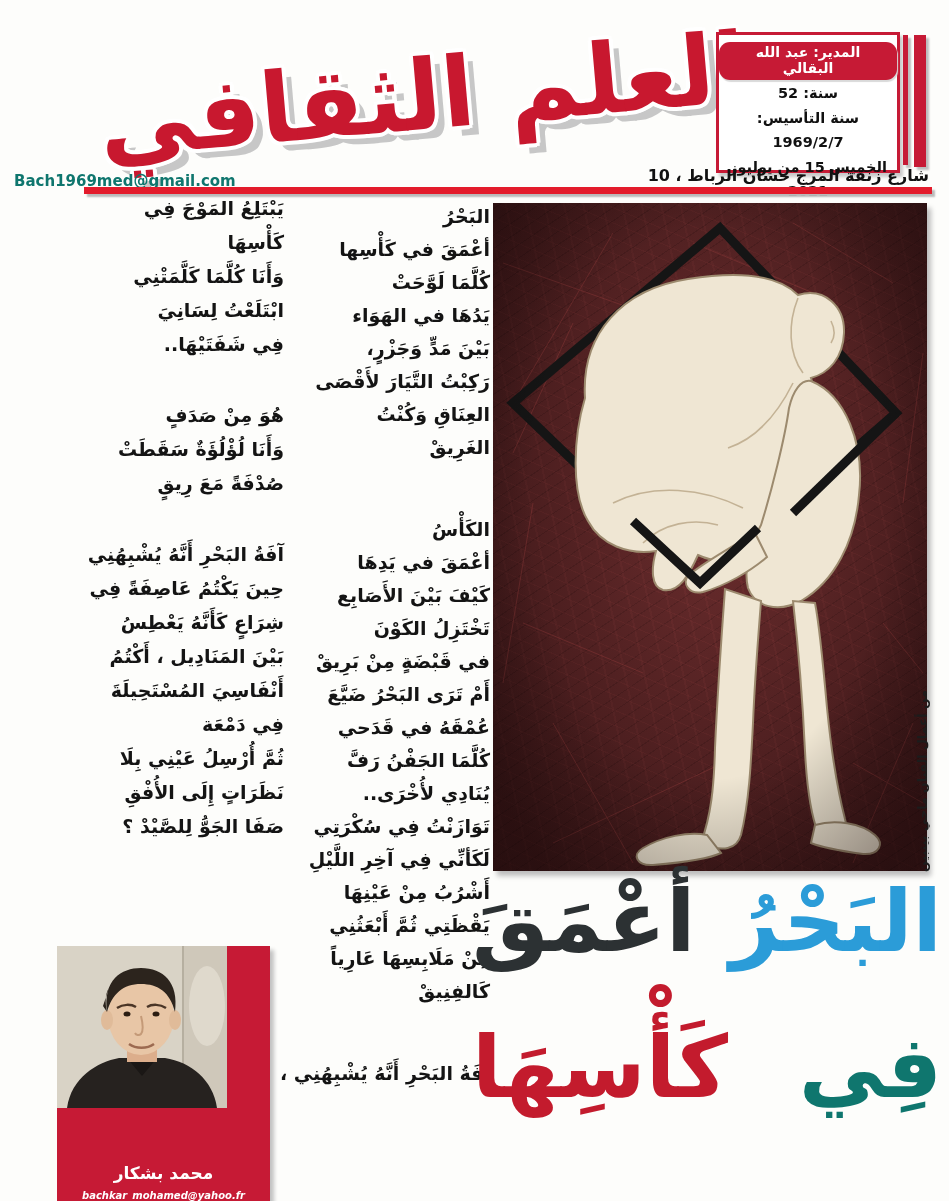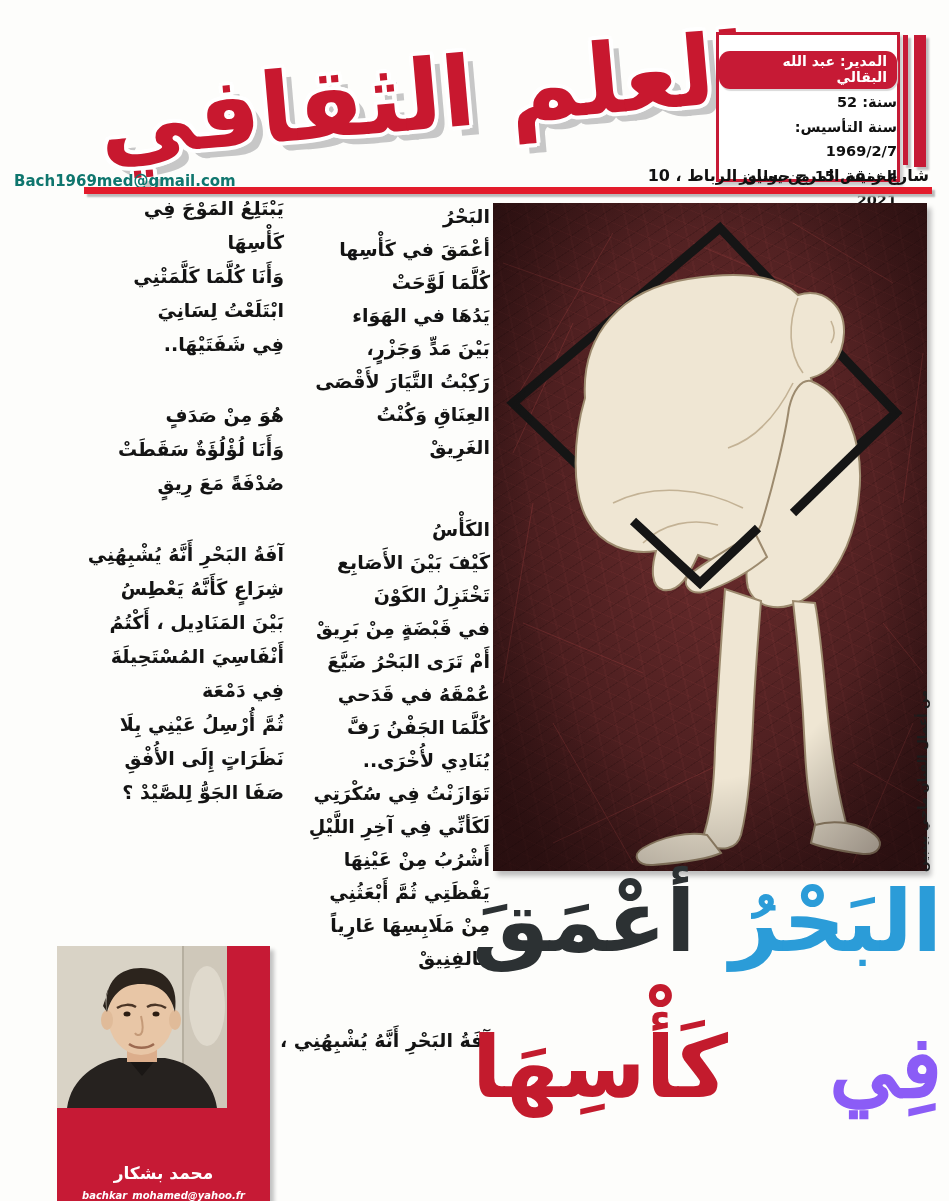--- a/index.html
+++ b/index.html
@@ -26,21 +26,21 @@
     font-size:15px;font-weight:bold;color:#0f766e;
   }
   .red-rule{
     position:absolute;left:84px;top:187px;width:848px;height:7px;
     background:#e31b2b;box-shadow:3px 3px 2px #b9b9b9;
   }
   
   .info-box{
     position:absolute;right:49px;top:32px;width:178px;height:130px;
     border:3px solid #c61a35;background:#fff;box-shadow:3px 4px 3px #c9c9c9;
-    padding-top:14px;box-sizing:content-box;
+    text-align:center;padding-top:5px;box-sizing:content-box;
   }
   .director-badge{
     display:inline-block;background:#c61a35;color:#fff;border-radius:11px;
     padding:2px 10px 4px;font-size:14px;font-weight:bold;margin-top:2px;
     box-shadow:1px 2px 1px #d9d9d9;
   }
   .info-line{font-size:14.5px;font-weight:bold;color:#111;line-height:24px;margin-top:1px;}
   .vbar{position:absolute;background:#c61a35;box-shadow:3px 3px 2px #bdbdbd;}
   .vbar-thin{left:903px;top:35px;width:5px;height:130px;}
   .vbar-wide{left:914px;top:35px;width:12px;height:132px;}
@@ -77,21 +77,21 @@
   }
   
   .headline{position:absolute;left:472px;top:848px;width:470px;}
   .hl-row{
     display:flex;justify-content:space-between;align-items:baseline;
     direction:rtl;height:146px;
   }
   .hl-word{font-size:86px;font-weight:bold;white-space:nowrap;line-height:146px;}
   .hl-w0{color:#2b9cd8;}
   .hl-w1{color:#2c3133;text-align:right;}
-  .hl-w2{color:#8b5cf6;font-family:Liberation Serif, serif;}
+  .hl-w2{color:#0f766e;}
   .hl-w3{color:#c31b2d;}
   
   .author-block{
     position:absolute;left:57px;top:946px;width:186px;height:266px;
     background:#c61a35;box-shadow:4px 4px 4px #c2c2c2;padding-left:27px;
   }
   .author-photo{position:absolute;left:0;top:0;width:170px;height:162px;background:#d9d3c6;}
   .author-photo svg{display:block;width:100%;height:100%;}
   .author-caption{
     position:absolute;left:0;right:0;bottom:0;height:52px;text-align:center;color:#fff;
@@ -130,20 +130,21 @@
         <div class="poem-line">ابْتَلَعْتُ لِسَانِيَ</div>
         <div class="poem-line">فِي شَفَتَيْهَا..</div>
       </div>
     <div class="stanza">
         <div class="poem-line">هُوَ مِنْ صَدَفٍ</div>
         <div class="poem-line">وَأَنَا لُؤْلُؤَةٌ سَقَطَتْ</div>
         <div class="poem-line">صُدْفَةً مَعَ رِيقٍ</div>
       </div>
     <div class="stanza">
         <div class="poem-line">آفَةُ البَحْرِ أَنَّهُ يُشْبِهُنِي</div>
+        <div class="poem-line">حِينَ يَكْتُمُ عَاصِفَةً فِي</div>
         <div class="poem-line">شِرَاعٍ كَأَنَّهُ يَعْطِسُ</div>
         <div class="poem-line">بَيْنَ المَنَادِيل ، أَكْتُمُ</div>
         <div class="poem-line">أَنْفَاسِيَ المُسْتَحِيلَةَ</div>
         <div class="poem-line">فِي دَمْعَة</div>
         <div class="poem-line">ثُمَّ أُرْسِلُ عَيْنِي بِلَا</div>
         <div class="poem-line">نَظَرَاتٍ إِلَى الأُفْقِ</div>
         <div class="poem-line">صَفَا الجَوُّ لِلصَّيْدْ ؟</div>
       </div>
   </div>
 
@@ -153,20 +154,21 @@
         <div class="poem-line">أعْمَقَ في كَأْسِها</div>
         <div class="poem-line">كُلَّمَا لَوَّحَتْ</div>
         <div class="poem-line">يَدُهَا في الهَوَاء</div>
         <div class="poem-line">بَيْنَ مَدٍّ وَجَزْرٍ،</div>
         <div class="poem-line">رَكِبْتُ التَّيَارَ لأَقْصَى</div>
         <div class="poem-line">العِنَاقِ وَكُنْتُ</div>
         <div class="poem-line">الغَرِيقْ</div>
       </div>
     <div class="stanza">
         <div class="poem-line">الكَأْسُ</div>
+        <div class="poem-line">أعْمَقَ في يَدِهَا</div>
         <div class="poem-line">كَيْفَ بَيْنَ الأَصَابِع</div>
         <div class="poem-line">تَخْتَزِلُ الكَوْنَ</div>
         <div class="poem-line">في قَبْضَةٍ مِنْ بَرِيقْ</div>
         <div class="poem-line">أَمْ تَرَى البَحْرُ ضَيَّعَ</div>
         <div class="poem-line">عُمْقَهُ في قَدَحي</div>
         <div class="poem-line">كُلَّمَا الجَفْنُ رَفَّ</div>
         <div class="poem-line">يُنَادِي لأُخْرَى..</div>
         <div class="poem-line">تَوَازَنْتُ فِي سُكْرَتِي</div>
         <div class="poem-line">لَكَأنِّي فِي آخِرِ اللَّيْلِ</div>
         <div class="poem-line">أَشْرُبُ مِنْ عَيْنِهَا</div>

